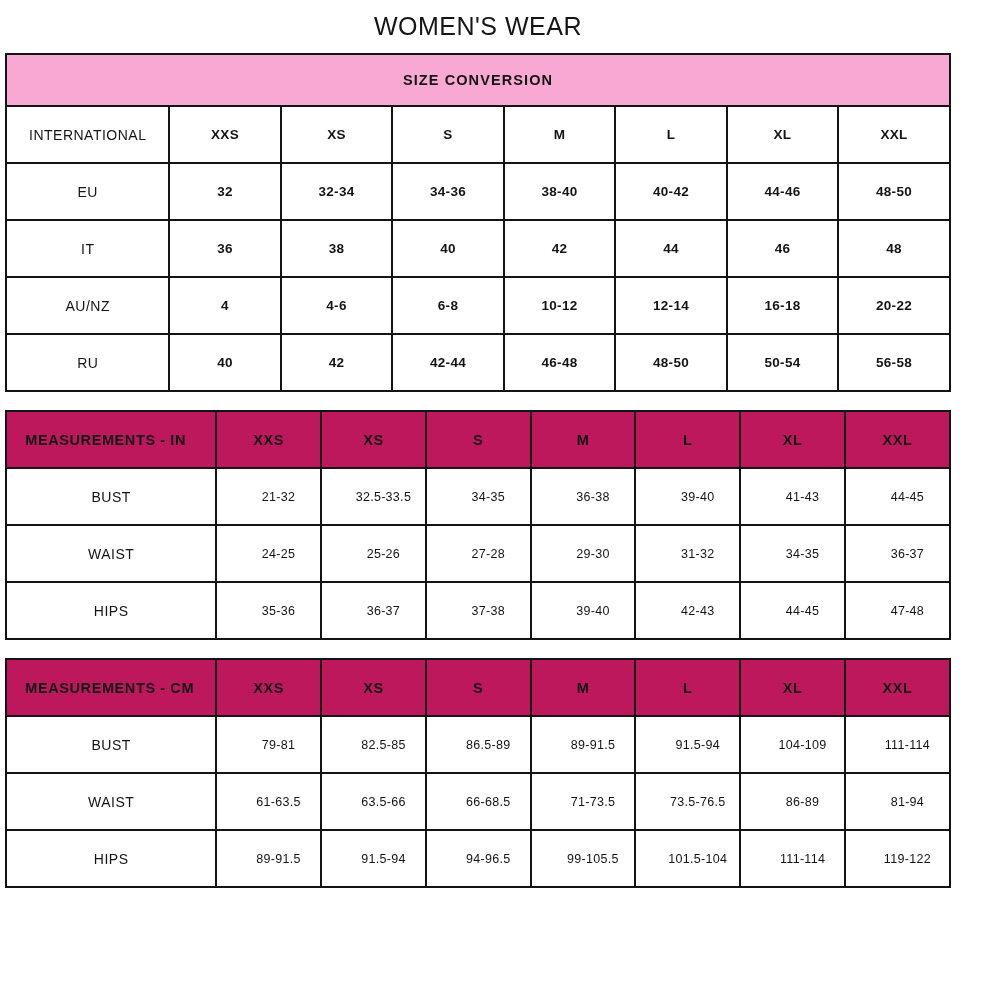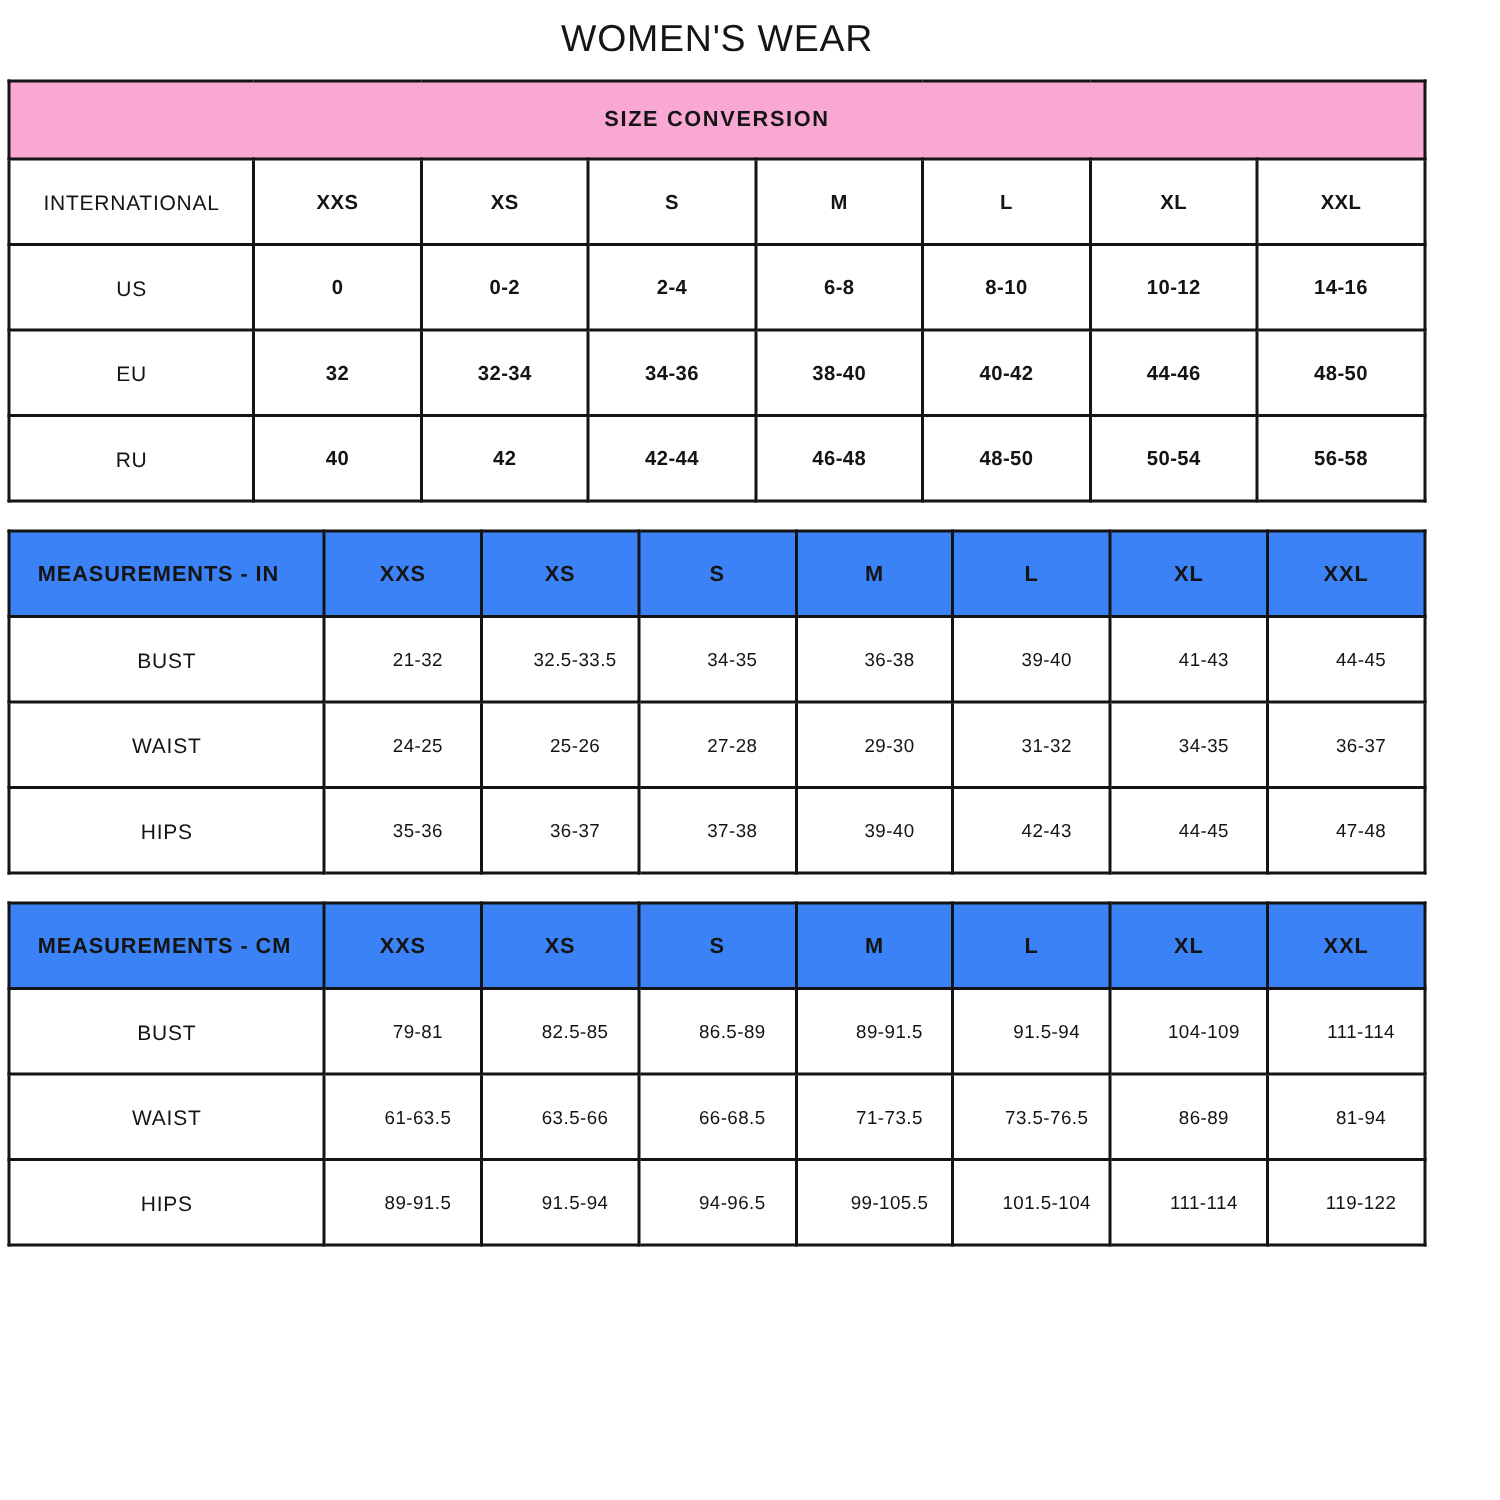--- a/index.html
+++ b/index.html
@@ -51,21 +51,21 @@
     color: #141414;
   }
   .banner {
     background: #f9a8d4;
     font-size: 14.5px;
     font-weight: 700;
     letter-spacing: 1.1px;
     height: 52px;
   }
   .hdr-gray {
-    background: #3b82f6;
+    background: #be185d;
     font-weight: 700;
     font-size: 14.5px;
     letter-spacing: 0.6px;
   }
   .rowlabel {
     font-weight: 400;
     font-size: 14px;
     letter-spacing: 0.5px;
   }
   .rowlabel-left {
@@ -122,38 +122,48 @@
         <td class="cell-bold">XXS</td>
         <td class="cell-bold">XS</td>
         <td class="cell-bold">S</td>
         <td class="cell-bold">M</td>
         <td class="cell-bold">L</td>
         <td class="cell-bold">XL</td>
         <td class="cell-bold">XXL</td>
       </tr>
 
       <tr>
-        <td class="rowlabel">US</td>
-        <td class="cell-bold">0</td>
-        <td class="cell-bold">0-2</td>
-        <td class="cell-bold">2-4</td>
-        <td class="cell-bold">6-8</td>
-        <td class="cell-bold">8-10</td>
-        <td class="cell-bold">10-12</td>
-        <td class="cell-bold">14-16</td>
-      </tr>
-      <tr>
         <td class="rowlabel">EU</td>
         <td class="cell-bold">32</td>
         <td class="cell-bold">32-34</td>
         <td class="cell-bold">34-36</td>
         <td class="cell-bold">38-40</td>
         <td class="cell-bold">40-42</td>
         <td class="cell-bold">44-46</td>
         <td class="cell-bold">48-50</td>
+      </tr>
+      <tr>
+        <td class="rowlabel">IT</td>
+        <td class="cell-bold">36</td>
+        <td class="cell-bold">38</td>
+        <td class="cell-bold">40</td>
+        <td class="cell-bold">42</td>
+        <td class="cell-bold">44</td>
+        <td class="cell-bold">46</td>
+        <td class="cell-bold">48</td>
+      </tr>
+      <tr>
+        <td class="rowlabel">AU/NZ</td>
+        <td class="cell-bold">4</td>
+        <td class="cell-bold">4-6</td>
+        <td class="cell-bold">6-8</td>
+        <td class="cell-bold">10-12</td>
+        <td class="cell-bold">12-14</td>
+        <td class="cell-bold">16-18</td>
+        <td class="cell-bold">20-22</td>
       </tr>
       <tr>
         <td class="rowlabel">RU</td>
         <td class="cell-bold">40</td>
         <td class="cell-bold">42</td>
         <td class="cell-bold">42-44</td>
         <td class="cell-bold">46-48</td>
         <td class="cell-bold">48-50</td>
         <td class="cell-bold">50-54</td>
         <td class="cell-bold">56-58</td>

